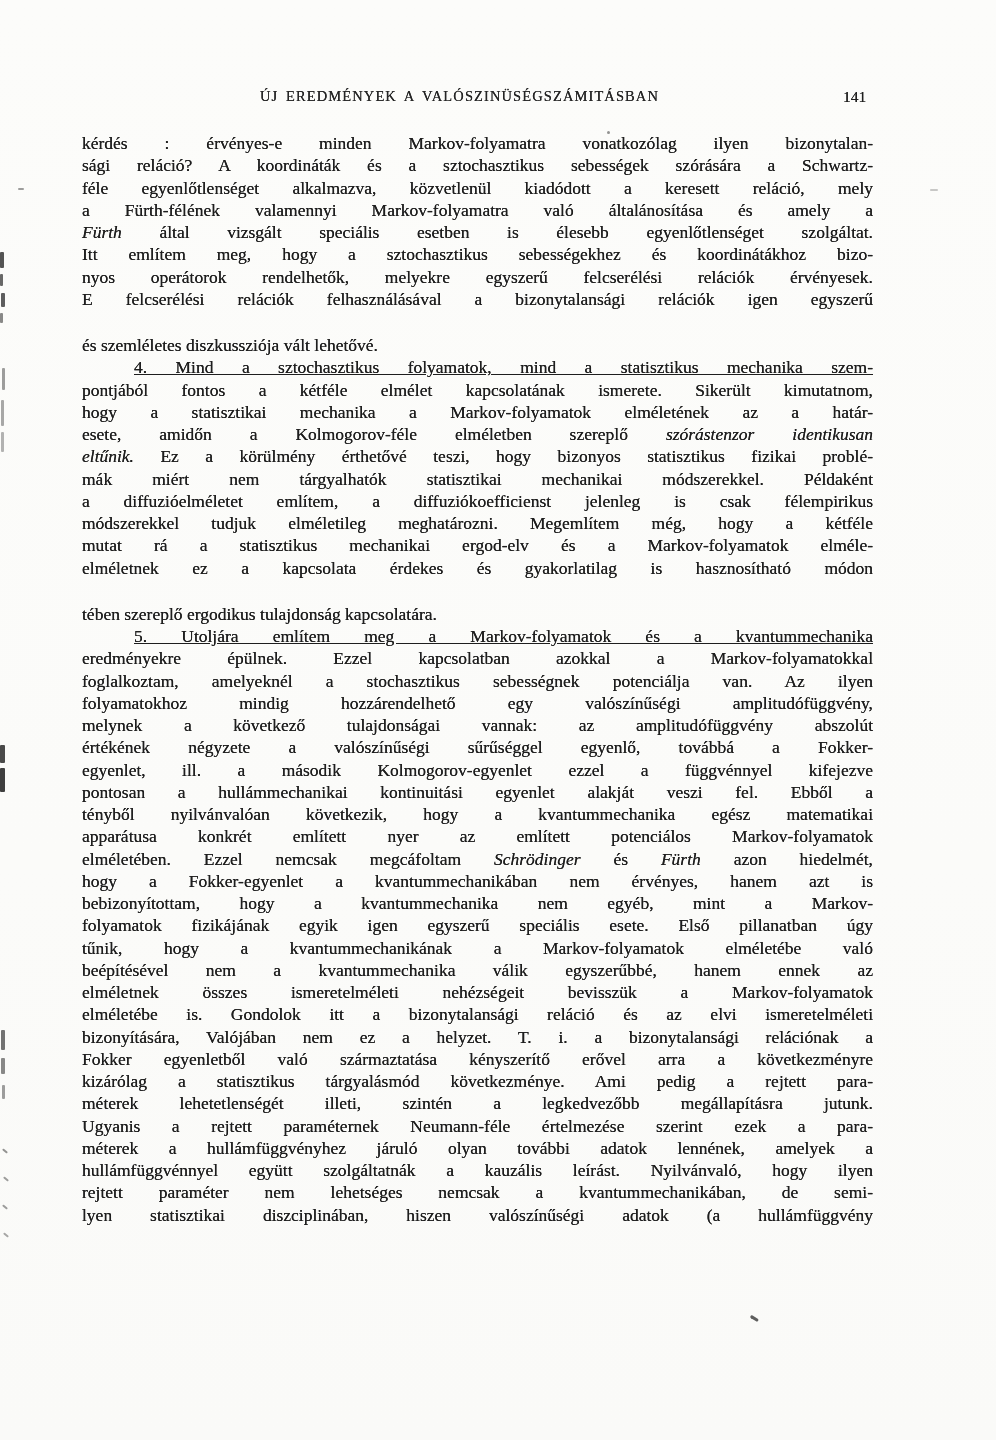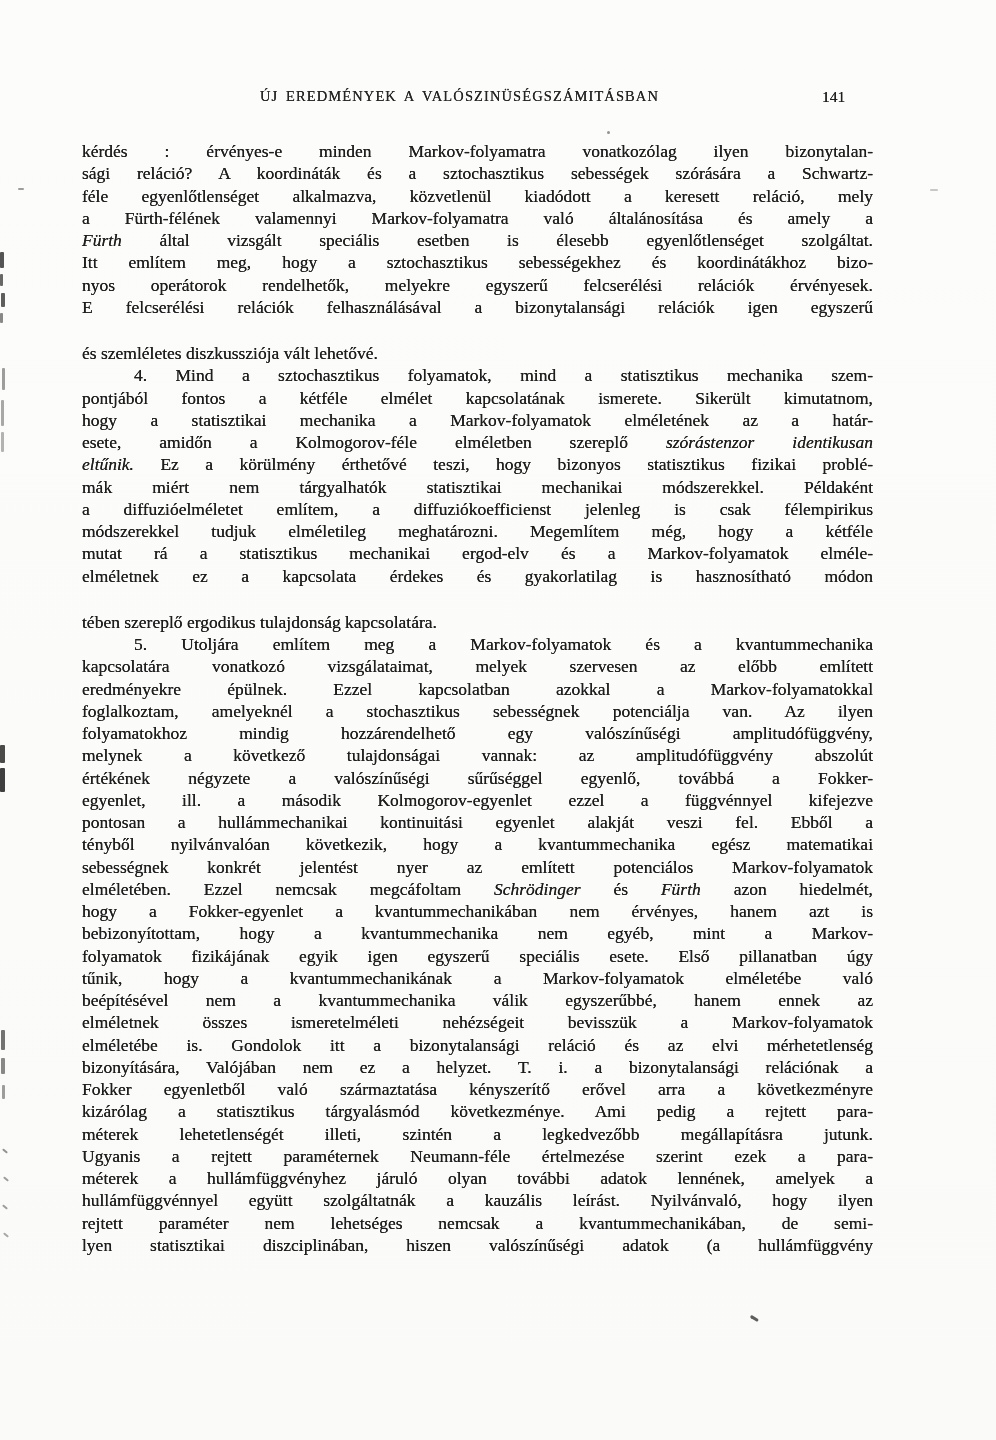--- a/index.html
+++ b/index.html
@@ -16,38 +16,38 @@
   .header-row { position:absolute; top:88px; left:0; width:996px; height:22px; }
   .running-title {
     position:absolute; left:62px; width:795px;
     text-align:center;
     font-size:14.5px; letter-spacing:1.1px; word-spacing:3px;
     color:#262626;
     text-shadow:0 0 0.3px #262626;
     white-space:nowrap;
   }
   .page-number {
-    position:absolute; left:822px; top:0;
+    position:absolute; left:843px; top:0;
     font-size:15.5px; color:#1e1e1e;
     text-shadow:0 0 0.3px #1e1e1e;
   }
 
   
   .textblock {
-    position:absolute; left:82px; top:140px; width:791px;
+    position:absolute; left:82px; top:132px; width:791px;
     color:#1e1e1e;
     text-shadow:0 0 0.35px #222;
   }
   .line {
     font-size:17.5px; line-height:22.25px;
     text-align:justify; text-align-last:justify;
     white-space:normal;
   }
   .line.flush { text-align-last:left;margin-top:24px; }
-  .line.indent { padding-left:52px; }
+  .line.indent { padding-left:52px;text-decoration:underline; }
   .it { font-style:italic; }
 
   
   .mark { position:absolute; background:#2a2a2a; border-radius:1px; }
 </style>
 </head>
 <body>
 
 <div class="page">
 
@@ -76,38 +76,37 @@
         <div class="line"><span class="it">eltűnik.</span><span> Ez a körülmény érthetővé teszi, hogy bizonyos statisztikus fizikai problé-</span></div>
         <div class="line"><span>mák miért nem tárgyalhatók statisztikai mechanikai módszerekkel. Példaként</span></div>
         <div class="line"><span>a diffuzióelméletet említem, a diffuziókoefficienst jelenleg is csak félempirikus</span></div>
         <div class="line"><span>módszerekkel tudjuk elméletileg meghatározni. Megemlítem még, hogy a kétféle</span></div>
         <div class="line"><span>mutat rá a statisztikus mechanikai ergod-elv és a Markov-folyamatok elméle-</span></div>
         <div class="line"><span>elméletnek ez a kapcsolata érdekes és gyakorlatilag is hasznosítható módon</span></div>
         <div class="line flush"><span>tében szereplő ergodikus tulajdonság kapcsolatára.</span></div>
       </div>
       <div>
         <div class="line indent"><span>5. Utoljára említem meg a Markov-folyamatok és a kvantummechanika</span></div>
-        <div class="line"><span>kapcsolatára vonatkozó vizsgálataimat, melyek szervesen az előbb említett</span></div>
         <div class="line"><span>eredményekre épülnek. Ezzel kapcsolatban azokkal a Markov-folyamatokkal</span></div>
         <div class="line"><span>foglalkoztam, amelyeknél a stochasztikus sebességnek potenciálja van. Az ilyen</span></div>
         <div class="line"><span>folyamatokhoz mindig hozzárendelhető egy valószínűségi amplitudófüggvény,</span></div>
         <div class="line"><span>melynek a következő tulajdonságai vannak: az amplitudófüggvény abszolút</span></div>
         <div class="line"><span>értékének négyzete a valószínűségi sűrűséggel egyenlő, továbbá a Fokker-</span></div>
         <div class="line"><span>egyenlet, ill. a második Kolmogorov-egyenlet ezzel a függvénnyel kifejezve</span></div>
         <div class="line"><span>pontosan a hullámmechanikai kontinuitási egyenlet alakját veszi fel. Ebből a</span></div>
         <div class="line"><span>tényből nyilvánvalóan következik, hogy a kvantummechanika egész matematikai</span></div>
-        <div class="line"><span>sebességnek konkrét jelentést nyer az említett potenciálos Markov-folyamatok</span></div>
+        <div class="line"><span>apparátusa konkrét említett nyer az említett potenciálos Markov-folyamatok</span></div>
         <div class="line"><span>elméletében. Ezzel nemcsak megcáfoltam </span><span class="it">Schrödinger</span><span> és </span><span class="it">Fürth</span><span> azon hiedelmét,</span></div>
         <div class="line"><span>hogy a Fokker-egyenlet a kvantummechanikában nem érvényes, hanem azt is</span></div>
         <div class="line"><span>bebizonyítottam, hogy a kvantummechanika nem egyéb, mint a Markov-</span></div>
         <div class="line"><span>folyamatok fizikájának egyik igen egyszerű speciális esete. Első pillanatban úgy</span></div>
         <div class="line"><span>tűnik, hogy a kvantummechanikának a Markov-folyamatok elméletébe való</span></div>
         <div class="line"><span>beépítésével nem a kvantummechanika válik egyszerűbbé, hanem ennek az</span></div>
         <div class="line"><span>elméletnek összes ismeretelméleti nehézségeit bevisszük a Markov-folyamatok</span></div>
-        <div class="line"><span>elméletébe is. Gondolok itt a bizonytalansági reláció és az elvi mérhetetlenség</span></div>
+        <div class="line"><span>elméletébe is. Gondolok itt a bizonytalansági reláció és az elvi ismeretelméleti</span></div>
         <div class="line"><span>bizonyítására, Valójában nem ez a helyzet. T. i. a bizonytalansági relációnak a</span></div>
         <div class="line"><span>Fokker egyenletből való származtatása kényszerítő erővel arra a következményre</span></div>
         <div class="line"><span>kizárólag a statisztikus tárgyalásmód következménye. Ami pedig a rejtett para-</span></div>
         <div class="line"><span>méterek lehetetlenségét illeti, szintén a legkedvezőbb megállapításra jutunk.</span></div>
         <div class="line"><span>Ugyanis a rejtett paraméternek Neumann-féle értelmezése szerint ezek a para-</span></div>
         <div class="line"><span>méterek a hullámfüggvényhez járuló olyan további adatok lennének, amelyek a</span></div>
         <div class="line"><span>hullámfüggvénnyel együtt szolgáltatnák a kauzális leírást. Nyilvánvaló, hogy ilyen</span></div>
         <div class="line"><span>rejtett paraméter nem lehetséges nemcsak a kvantummechanikában, de semi-</span></div>
         <div class="line"><span>lyen statisztikai diszciplinában, hiszen valószínűségi adatok (a hullámfüggvény</span></div>
       </div>

